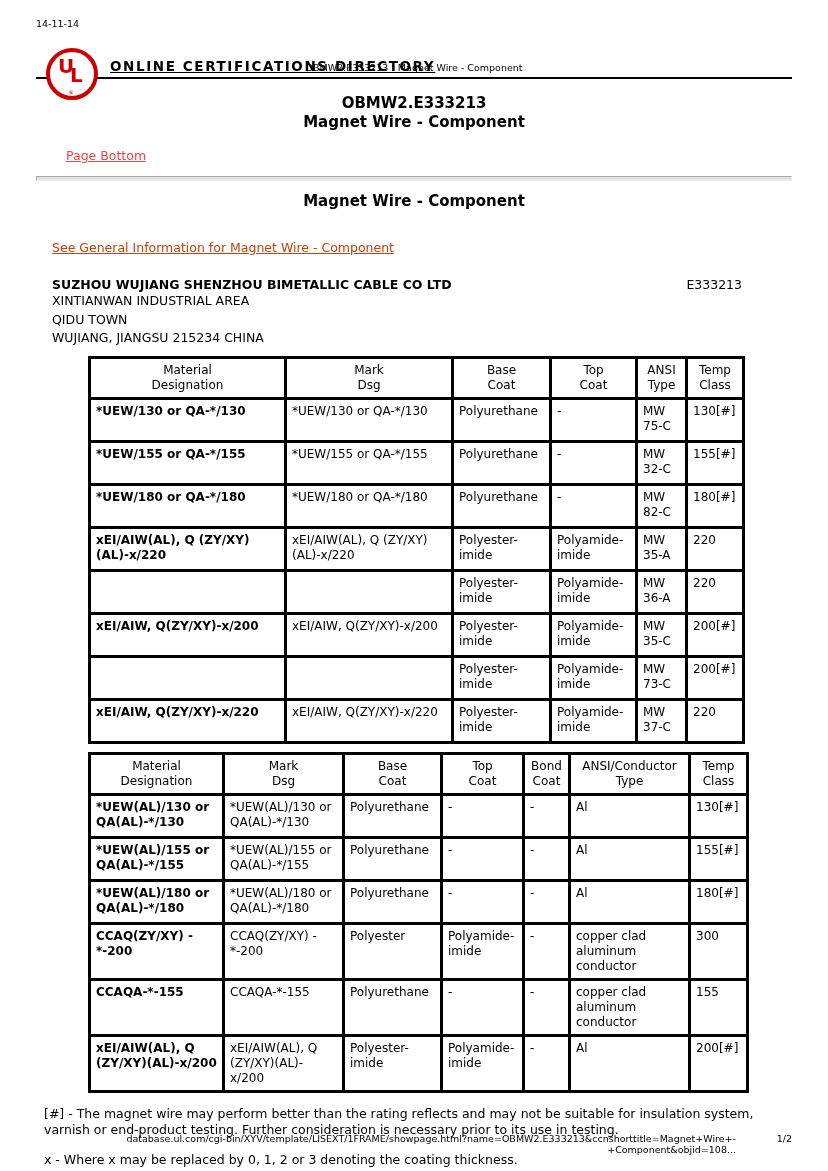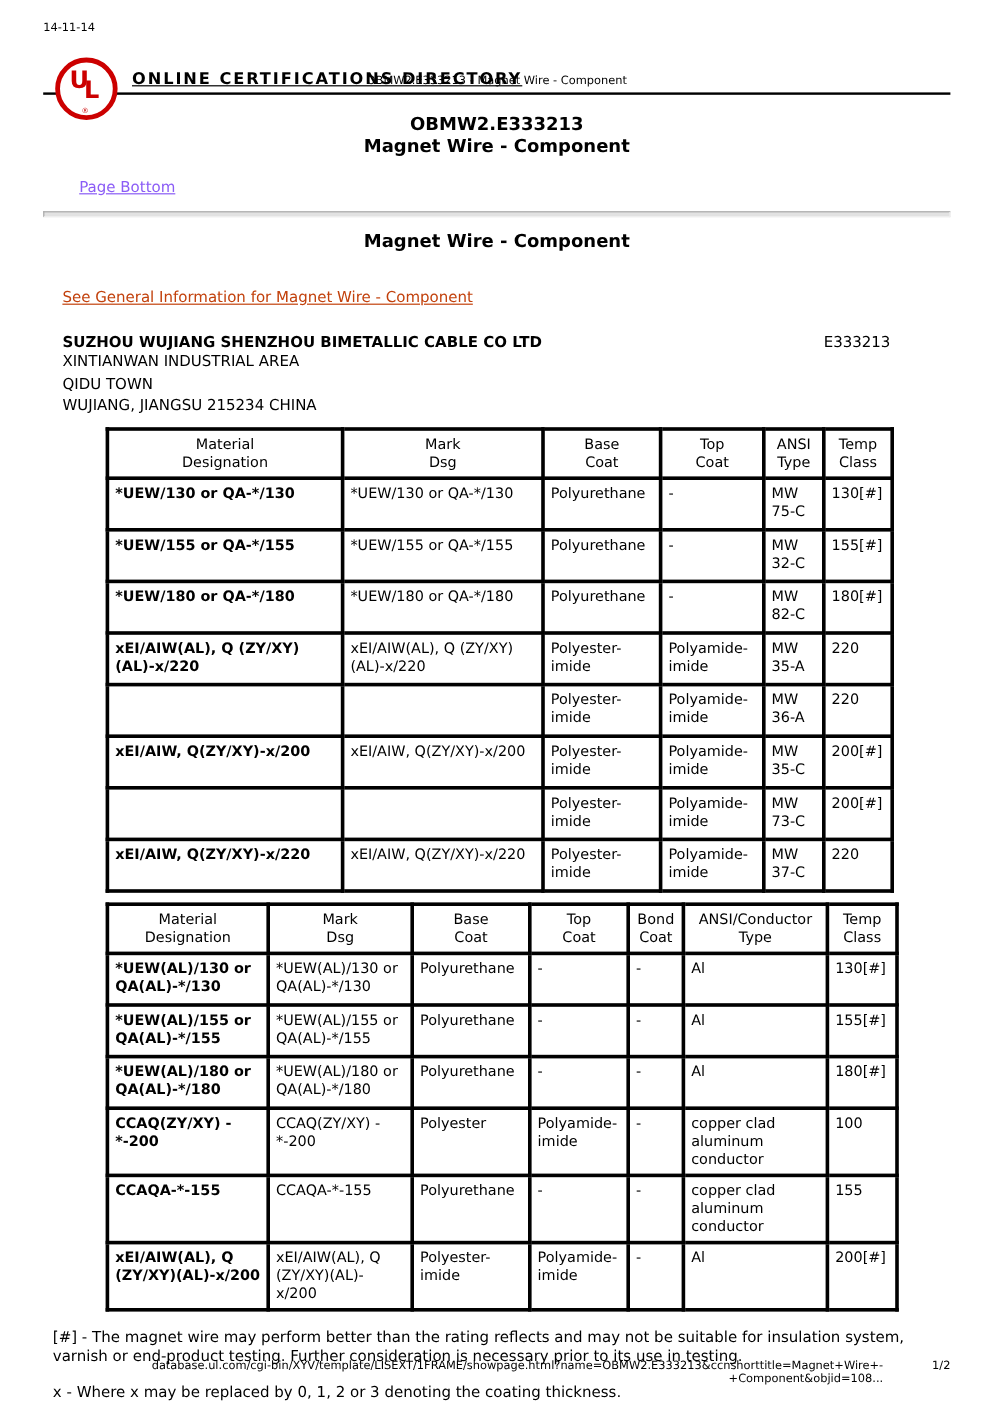--- a/index.html
+++ b/index.html
@@ -21,21 +21,21 @@
   .masthead{position:relative;height:34px;margin-top:18px;}
   .brand-row{position:absolute;left:0;right:0;top:8px;border-bottom:2px solid #000;padding:0 0 3px 74px;}
   .brand{font-weight:bold;font-size:13.5px;letter-spacing:1.6px;text-decoration:underline;}
   .ul-logo{position:absolute;left:10px;top:-2px;width:44px;height:44px;border:4px solid #cc0000;border-radius:50%;background:#fff;z-index:2;}
   .ul-logo .u{position:absolute;left:8px;top:2px;color:#cc0000;font-weight:bold;font-size:20px;font-family:"DejaVu Sans",sans-serif;}
   .ul-logo .l{position:absolute;left:20px;top:11px;color:#cc0000;font-weight:bold;font-size:20px;}
   .ul-logo .reg{position:absolute;left:18px;bottom:0px;color:#cc0000;font-size:6px;}
   
   .doc-title{margin-top:10px;text-align:center;font-weight:bold;font-size:15px;line-height:19px;}
   
-  .page-bottom{display:inline-block;margin:16px 0 0 30px;color:#8b5cf6;text-decoration:underline;font-size:12.5px;}
+  .page-bottom{display:inline-block;margin:16px 0 0 30px;color:#ef4444;text-decoration:underline;font-size:12.5px;}
   .divider{margin-top:13px;height:3px;background:#e2e2e2;border:1px solid #aaa;border-right-color:#eee;border-bottom-color:#eee;}
   .section-heading{margin-top:11px;text-align:center;font-weight:bold;font-size:15px;}
   .general-link{display:inline-block;margin:30px 0 0 16px;color:#c2410c;text-decoration:underline;font-size:12.5px;}
   
   .company-row{display:flex;justify-content:space-between;margin:22px 0 0 16px;}
   .company-name{font-weight:bold;font-size:12.5px;}
   .file-number{padding-right:50px;font-size:12.5px;}
   .address{margin-left:16px;font-size:12.5px;line-height:18.5px;}
   
   table.mat{border-collapse:collapse;table-layout:fixed;margin:8px 0 0 52px;border:3px solid #000;}
@@ -244,21 +244,21 @@
       <td>Al</td>
       <td>180[#]</td>
     </tr>
     <tr>
       <td class="mdes">CCAQ(ZY/XY) - *-200</td>
       <td>CCAQ(ZY/XY) - *-200</td>
       <td>Polyester</td>
       <td>Polyamide-imide</td>
       <td>-</td>
       <td>copper clad aluminum conductor</td>
-      <td>100</td>
+      <td>300</td>
     </tr>
     <tr>
       <td class="mdes">CCAQA-*-155</td>
       <td>CCAQA-*-155</td>
       <td>Polyurethane</td>
       <td>-</td>
       <td>-</td>
       <td>copper clad aluminum conductor</td>
       <td>155</td>
     </tr>

